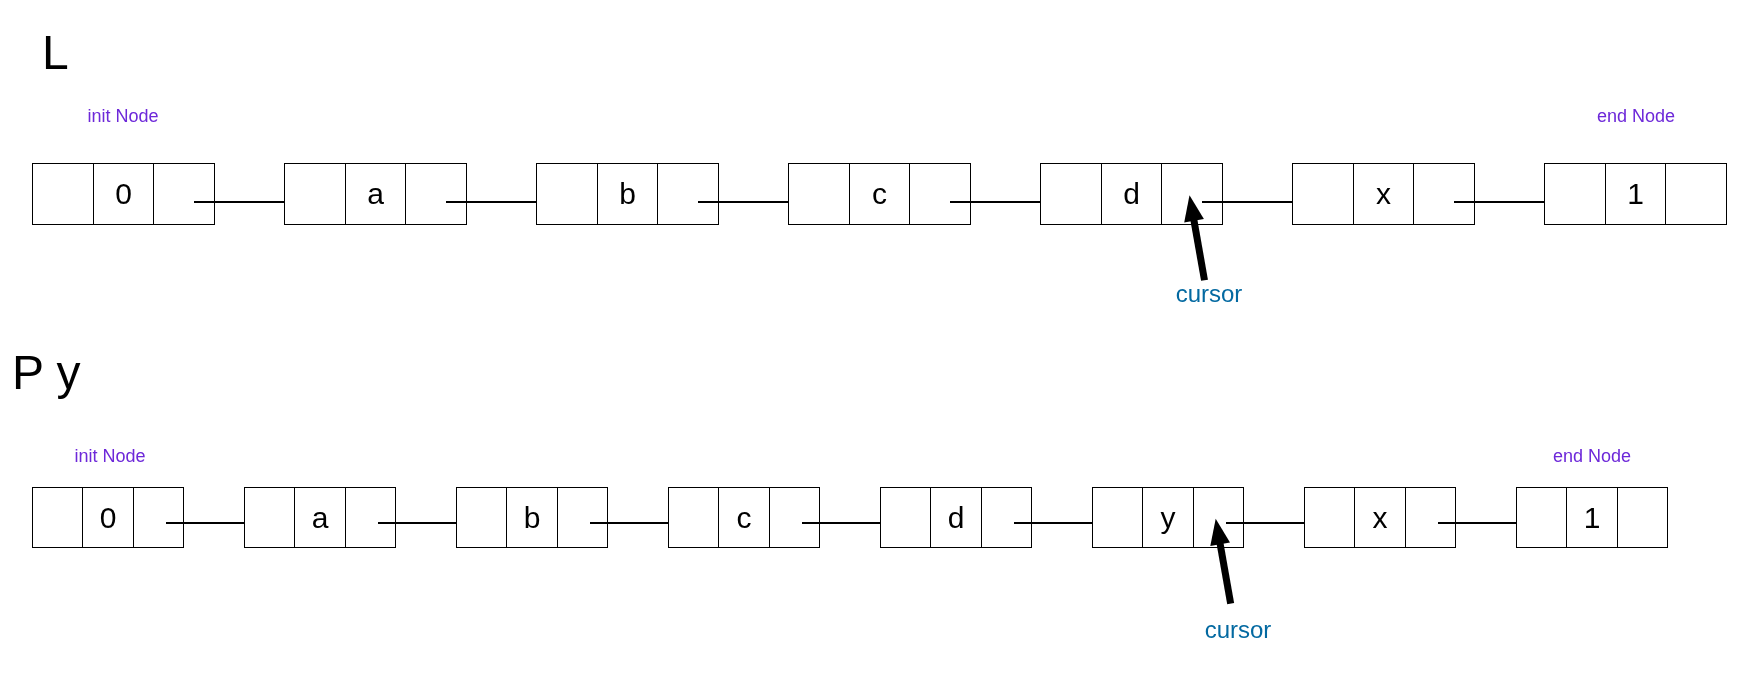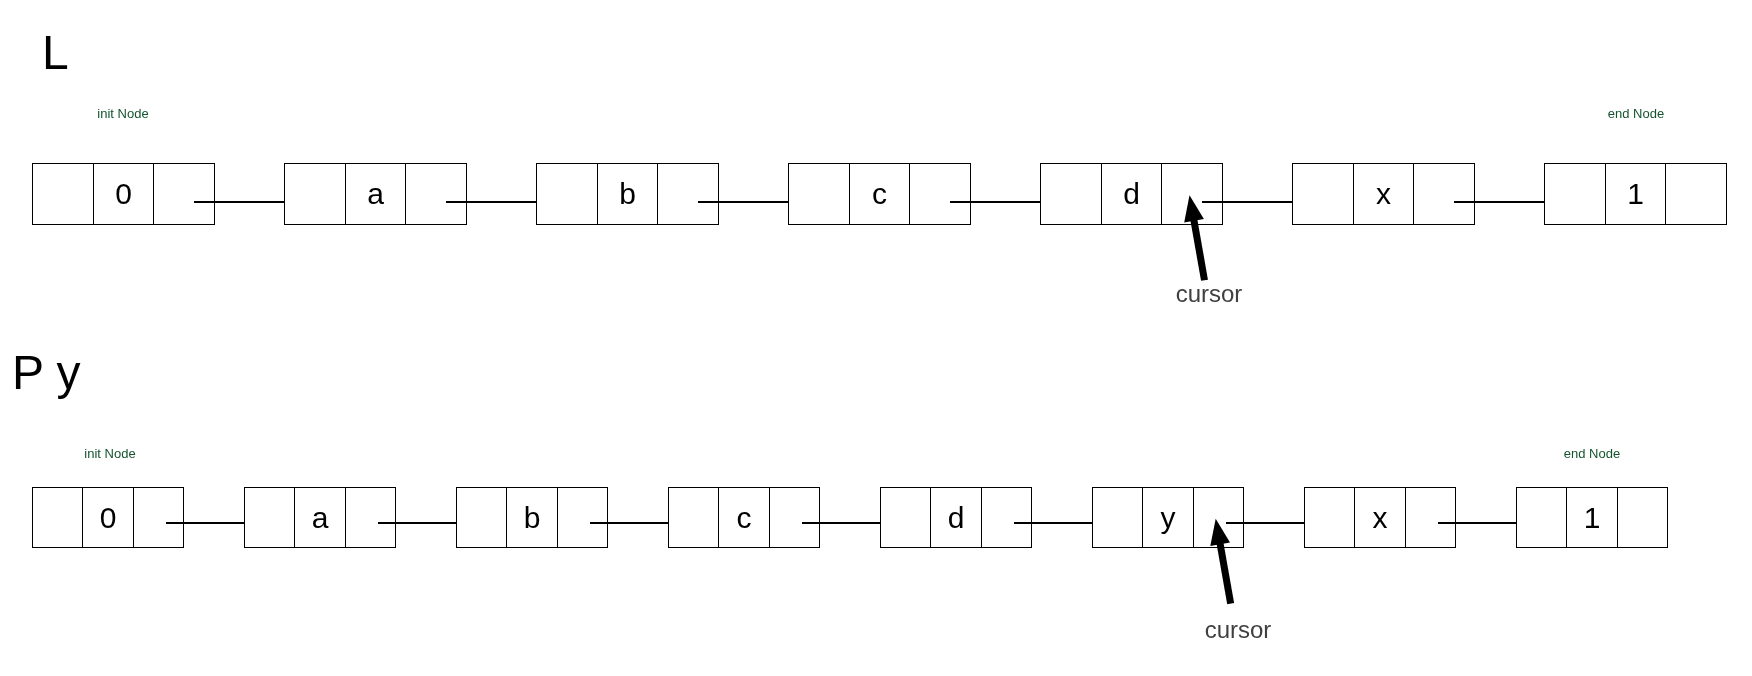--- a/index.html
+++ b/index.html
@@ -17,31 +17,31 @@
   }
   .list-title {
     position: absolute;
     font-size: 48px;
     line-height: 1;
     color: #000000;
     white-space: pre;
   }
   .node-label {
     position: absolute;
-    font-size: 13px;
-    line-height: 1;
-    color: #14532d;
+    font-size: 18px;
+    line-height: 1;
+    color: #6d28d9;
     transform: translateX(-50%);
     white-space: nowrap;
   }
   .cursor-label {
     position: absolute;
     font-size: 24px;
     line-height: 1;
-    color: #404040;
+    color: #0369a1;
     transform: translateX(-50%);
     white-space: nowrap;
   }
   .node {
     position: absolute;
     display: flex;
     box-sizing: border-box;
     border: 1px solid #000000;
     background: #ffffff;
   }

